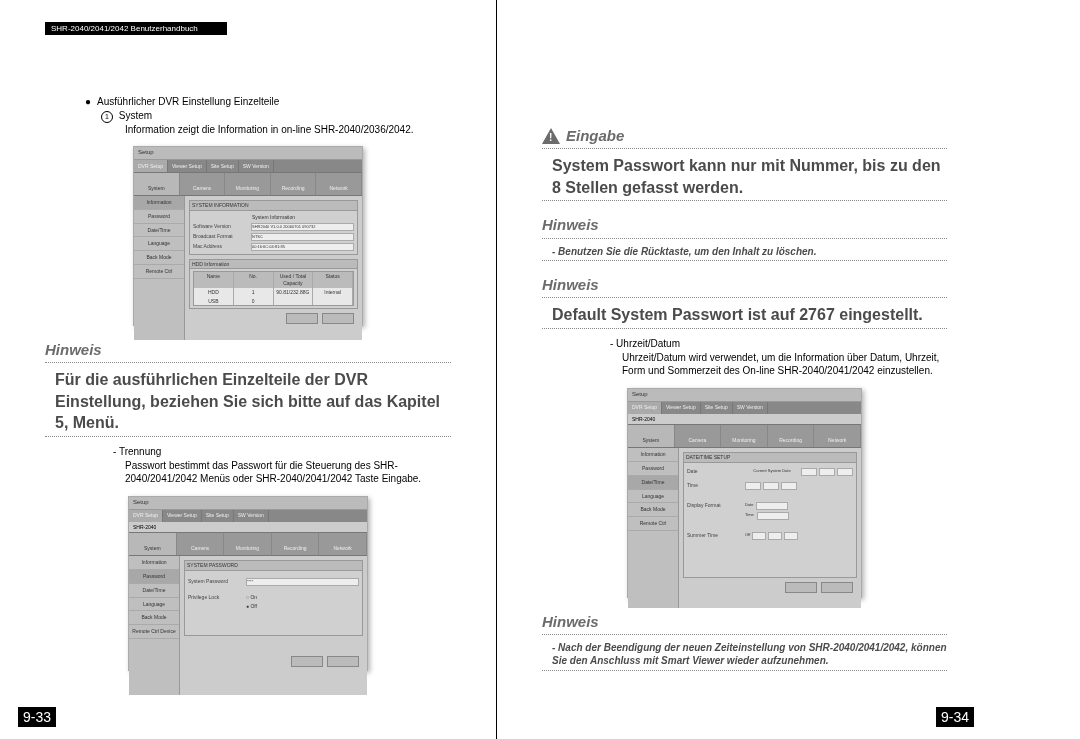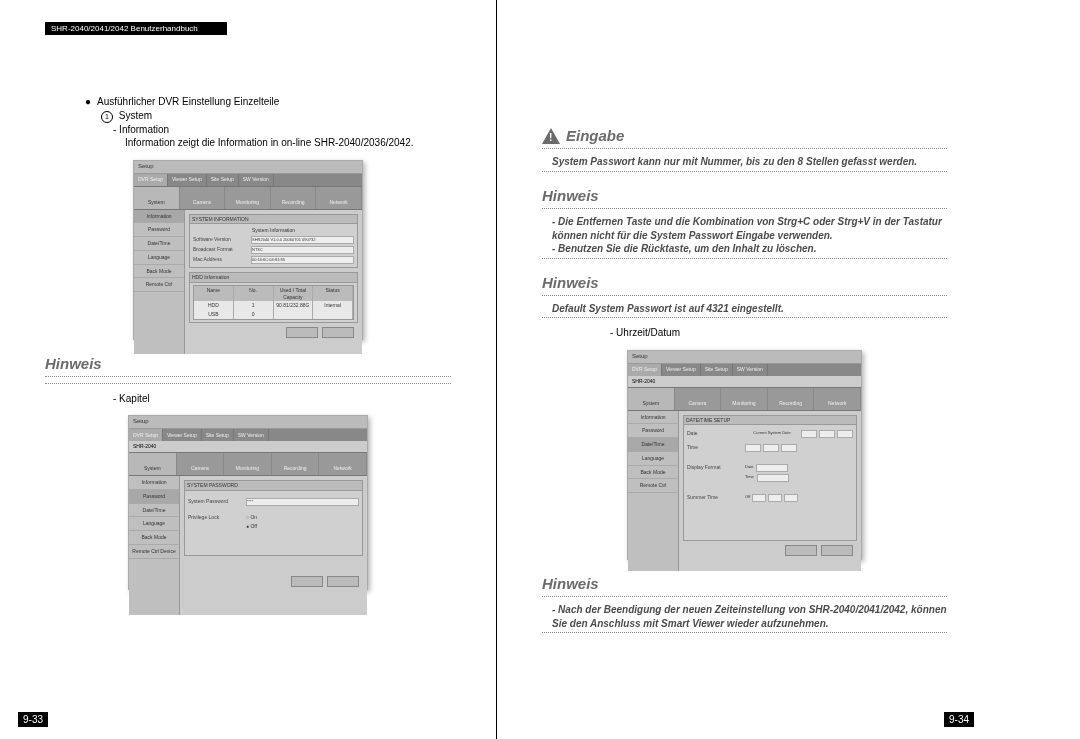--- a/index.html
+++ b/index.html
@@ -79,23 +79,22 @@
     font-weight: bold;
     color: #6b6b6b;
     margin-top: 14px;
   }
   .dots {
     border: none;
     border-top: 1px dotted #888;
     margin: 2px 0 6px 0;
   }
   .ital {
-    font-style: italic;
     font-weight: bold;
-    font-size: 10px;
+    font-size: 16px;
     color: #4b4b4b;
     margin-left: 10px;
   }
   .ital-line {
     margin-left: 10px;
     font-style: italic;
     font-weight: bold;
     font-size: 10px;
     color: #4b4b4b;
   }
@@ -270,21 +269,21 @@
     font-weight: bold;
     position: absolute;
     left: -2px;
     top: 3px;
   }
   .pagenum {
     position: absolute;
     bottom: 12px;
     background: #000;
     color: #fff;
-    font-size: 10px;
+    font-size: 14px;
     padding: 2px 5px;
   }
   .pn-left {
     left: 18px;
   }
   .pn-right {
     right: 18px;
   }
   .right-spacer {
     height: 90px;
@@ -300,21 +299,20 @@
 
     <div class="content">
       <div class="bullet-row">
         <span class="bullet-dot">●</span>
         <span>Ausführlicher DVR Einstellung Einzelteile</span>
       </div>
       <div class="sub1">
         <span class="circ-num">1</span>
         <span>System</span>
       </div>
-      <div class="sub2">- Information</div>
       <div class="sub3">Information zeigt die Information in on-line SHR-2040/2036/2042.</div>
 
       <div class="figure">
         <div class="fig-box fig1">
           <div class="fig-titlebar">Setup</div>
           <div class="fig-tabbar">
             <div class="fig-tab fig-tab-active">DVR Setup</div>
             <div class="fig-tab">Viewer Setup</div>
             <div class="fig-tab">Site Setup</div>
             <div class="fig-tab">SW Version</div>
@@ -383,23 +381,25 @@
               </div>
             </div>
           </div>
         </div>
       </div>
 
       <div class="hint-head">
         <span>Hinweis</span>
       </div>
       <hr class="dots">
-      <hr class="dots">
-
-      <div class="sub2" style="margin-top:8px;">- Kapitel</div>
+      <div class="ital">Für die ausführlichen Einzelteile der DVR Einstellung, beziehen Sie sich bitte auf das Kapitel 5, Menü.</div>
+      <hr class="dots">
+
+      <div class="sub2" style="margin-top:8px;">- Trennung</div>
+      <div class="sub3">Passwort bestimmt das Passwort für die Steuerung des SHR-2040/2041/2042 Menüs oder SHR-2040/2041/2042 Taste Eingabe.</div>
 
       <div class="figure">
         <div class="fig-box fig2">
           <div class="fig-titlebar">Setup</div>
           <div class="fig-tabbar">
             <div class="fig-tab fig-tab-active">DVR Setup</div>
             <div class="fig-tab">Viewer Setup</div>
             <div class="fig-tab">Site Setup</div>
             <div class="fig-tab">SW Version</div>
           </div>
@@ -457,32 +457,32 @@
         <span>Eingabe</span>
       </div>
       <hr class="dots">
       <div class="ital">System Passwort kann nur mit Nummer, bis zu den 8 Stellen gefasst werden.</div>
       <hr class="dots">
 
       <div class="hint-head">
         <span>Hinweis</span>
       </div>
       <hr class="dots">
-      <div class="ital-line">- Die Entfernen Taste und die Kombination von Strg+C oder Strg+V in der Tastatur können nicht für die System Passwort Eingabe verwenden.</div>
       <div class="ital-line">- Benutzen Sie die Rücktaste, um den Inhalt zu löschen.</div>
       <hr class="dots">
 
       <div class="hint-head">
         <span>Hinweis</span>
       </div>
       <hr class="dots">
-      <div class="ital">Default System Passwort ist auf 4321 eingestellt.</div>
+      <div class="ital">Default System Passwort ist auf 2767 eingestellt.</div>
       <hr class="dots">
 
       <div class="sub2" style="margin-top:8px;">- Uhrzeit/Datum</div>
+      <div class="sub3">Uhrzeit/Datum wird verwendet, um die Information über Datum, Uhrzeit, Form und Sommerzeit des On-line SHR-2040/2041/2042 einzustellen.</div>
 
       <div class="figure">
         <div class="fig-box fig3">
           <div class="fig-titlebar">Setup</div>
           <div class="fig-tabbar">
             <div class="fig-tab fig-tab-active">DVR Setup</div>
             <div class="fig-tab">Viewer Setup</div>
             <div class="fig-tab">Site Setup</div>
             <div class="fig-tab">SW Version</div>
           </div>

